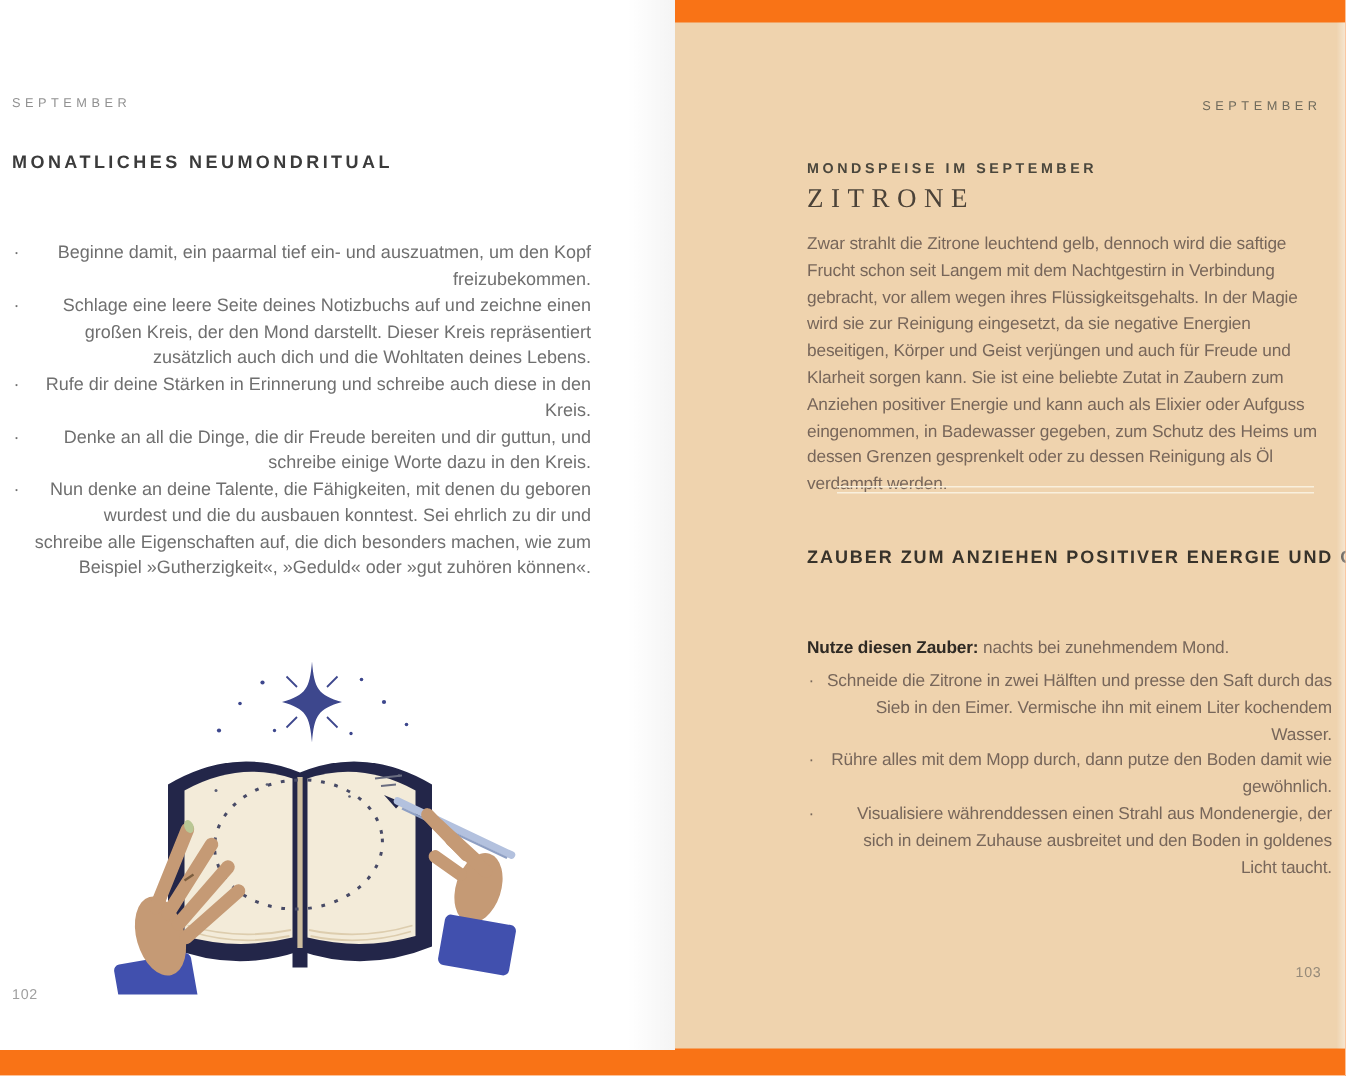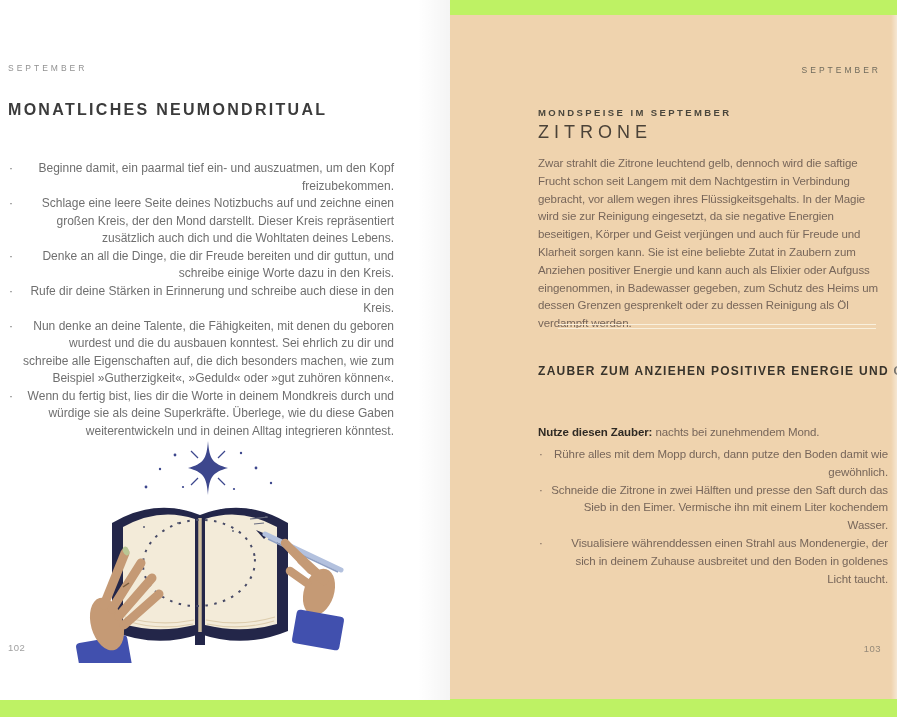--- a/index.html
+++ b/index.html
@@ -1,49 +1,49 @@
 <!DOCTYPE html>
 <html lang="de"><head>
 <meta charset="utf-8">
 <style>
   html,body{margin:0;padding:0;background:#ffffff;}
   .spread{
-    position:relative;width:897px;height:717px;overflow:hidden;background:#bef264;
+    position:relative;width:897px;height:717px;overflow:hidden;background:#f97316;
     font-family:"Liberation Sans",sans-serif;
   }
   .page{position:absolute;}
   .page-left{left:0;top:0;width:450px;height:700px;background:#ffffff;}
   .page-right{left:450px;top:15px;width:447px;height:684px;background:#efd3ae;}
   .spine-shadow{position:absolute;left:418px;top:0;width:32px;height:700px;
     background:linear-gradient(to right,rgba(0,0,0,0),rgba(0,0,0,0.045));}
   .rp-edge{position:absolute;right:0;top:0;width:6px;height:100%;
     background:linear-gradient(to right,rgba(255,255,255,0),rgba(255,255,255,0.45));}
 
   .eyebrow{font-size:8.5px;letter-spacing:3px;font-weight:400;}
   .lp-header{position:absolute;left:8px;top:63px;color:#919191;}
   .rp-header{position:absolute;right:16px;top:50px;color:#6f6a5c;}
 
-  .lp-title{position:absolute;left:8px;top:101px;margin:0;font-size:16px;font-weight:700;
+  .lp-title{position:absolute;left:8px;top:101px;margin:0;font-size:12px;font-weight:700;
     letter-spacing:2.3px;color:#3b3b3b;}
   .lp-intro{position:absolute;left:8px;top:123px;width:386px;margin:0;
     font-size:12px;line-height:17.5px;color:#6f6f6f;}
   .bullets{margin:0;padding:0;list-style:none;font-size:12px;line-height:17.5px;text-align:right;}
   .lp-bullets{position:absolute;left:8px;top:160px;width:386px;color:#6f6f6f;}
   .bullets li{position:relative;padding-left:13px;}
   .bullets li::before{content:"·";position:absolute;left:1px;top:0;}
 
   .lp-illustration{position:absolute;left:28px;top:435px;}
   .pagenum{position:absolute;font-size:9.5px;letter-spacing:0.5px;}
-  .lp-num{left:8px;top:642px;color:#a0a0a0;text-align:center;}
+  .lp-num{left:8px;top:658px;color:#a0a0a0;text-align:center;}
   .rp-num{right:16px;top:628px;color:#968a79;text-align:right;}
 
   .rp-kicker{position:absolute;left:88px;top:92px;margin:0;font-size:9.5px;font-weight:700;
     letter-spacing:2.4px;color:#4a463c;}
   .rp-title{position:absolute;left:88px;top:107px;margin:0;
-    font-family:Liberation Sans, sans-serif;
+    font-family:Liberation Serif, serif;
     font-size:18px;font-weight:400;letter-spacing:5px;color:#4b4238;}
   .rp-body{position:absolute;left:88px;top:140px;width:350px;margin:0;
     font-size:11.5px;line-height:17.8px;letter-spacing:-0.1px;color:#77665a;}
   .rp-divider{position:absolute;left:108px;top:309px;width:318px;height:3px;
     border-top:1.5px solid #f9f0dd;border-bottom:1.5px solid #f9f0dd;}
   .rp-spell{position:absolute;left:88px;top:349px;margin:0;font-size:12px;font-weight:700;
     letter-spacing:1.3px;color:#38332b;white-space:nowrap;}
   .rp-line{position:absolute;left:88px;width:350px;margin:0;
     font-size:11.5px;line-height:17.8px;letter-spacing:-0.1px;color:#77665a;}
   .rp-needs{top:372px;}
@@ -58,24 +58,23 @@
 <div class="spread">
 
   <section class="page page-left">
     <div class="eyebrow lp-header">SEPTEMBER</div>
     <h2 class="lp-title">MONATLICHES NEUMONDRITUAL</h2>
 
     <ul class="bullets lp-bullets">
 
     <li>Beginne damit, ein paarmal tief ein- und auszuatmen, um den Kopf freizubekommen.</li>
         <li>Schlage eine leere Seite deines Notizbuchs auf und zeichne einen großen Kreis, der den Mond darstellt. Dieser Kreis repräsentiert zusätzlich auch dich und die Wohltaten deines Lebens.</li>
+        <li>Rufe dir deine Stärken in Erinnerung und schreibe auch diese in den Kreis.</li>
         <li>Denke an all die Dinge, die dir Freude bereiten und dir guttun, und schreibe einige Worte dazu in den Kreis.</li>
-        <li>Rufe dir deine Stärken in Erinnerung und schreibe auch diese in den Kreis.</li>
         <li>Nun denke an deine Talente, die Fähigkeiten, mit denen du geboren wurdest und die du ausbauen konntest. Sei ehrlich zu dir und schreibe alle Eigenschaften auf, die dich besonders machen, wie zum Beispiel »Gutherzigkeit«, »Geduld« oder »gut zuhören können«.</li>
-        <li>Wenn du fertig bist, lies dir die Worte in deinem Mondkreis durch und würdige sie als deine Superkräfte. Überlege, wie du diese Gaben weiterentwickeln und in deinen Alltag integrieren könntest.</li>
       </ul>
 
     <svg class="lp-illustration" width="360" height="228" viewBox="0 0 360 228" aria-hidden="true">
 
       <g fill="#3d478d" stroke="#3d478d">
         <path stroke="none" d="M180 6 C181.5 24 184 28.5 200 33 C184 37.5 181.5 42 180 60 C178.5 42 176 37.5 160 33 C176 28.5 178.5 24 180 6 Z"></path>
         <line x1="170" y1="23" x2="163" y2="16" stroke-width="1.2"></line>
         <line x1="190" y1="23" x2="197" y2="16" stroke-width="1.2"></line>
         <line x1="170" y1="43" x2="163" y2="50" stroke-width="1.2"></line>
         <line x1="190" y1="43" x2="197" y2="50" stroke-width="1.2"></line>
@@ -151,22 +150,22 @@
 
     <div class="rp-divider"></div>
 
     <h2 class="rp-spell">ZAUBER ZUM ANZIEHEN POSITIVER ENERGIE UND GLÜCK</h2>
 
 
     <p class="rp-line rp-use"><span class="label-bold">Nutze diesen Zauber:</span><span> nachts bei zunehmendem Mond.</span></p>
 
     <ul class="bullets rp-bullets">
 
-    <li>Rühre alles mit dem Mopp durch, dann putze den Boden damit wie gewöhnlich.</li>
-        <li>Schneide die Zitrone in zwei Hälften und presse den Saft durch das Sieb in den Eimer. Vermische ihn mit einem Liter kochendem Wasser.</li>
+    <li>Schneide die Zitrone in zwei Hälften und presse den Saft durch das Sieb in den Eimer. Vermische ihn mit einem Liter kochendem Wasser.</li>
+        <li>Rühre alles mit dem Mopp durch, dann putze den Boden damit wie gewöhnlich.</li>
         <li>Visualisiere währenddessen einen Strahl aus Mondenergie, der sich in deinem Zuhause ausbreitet und den Boden in goldenes Licht taucht.</li>
       </ul>
 
     <div class="rp-edge"></div>
     <div class="pagenum rp-num">103</div>
   </section>
 
 </div>
 
 </body></html>

